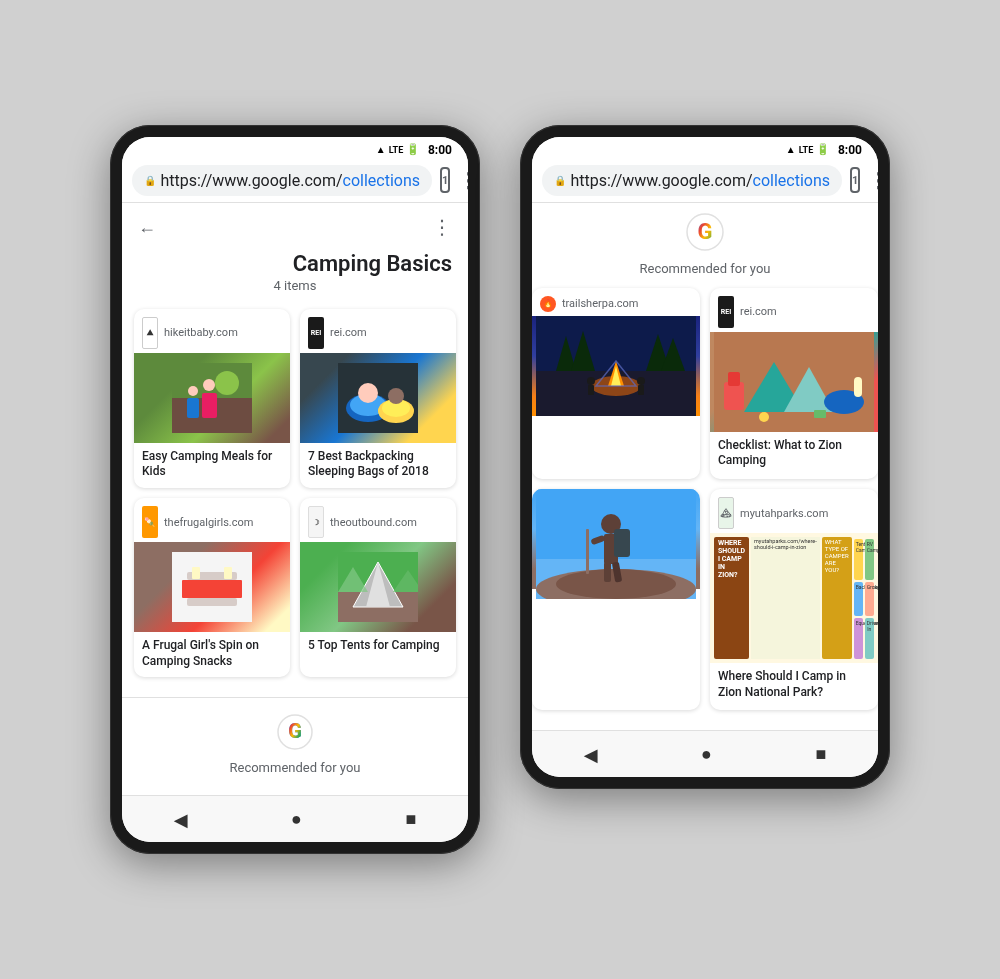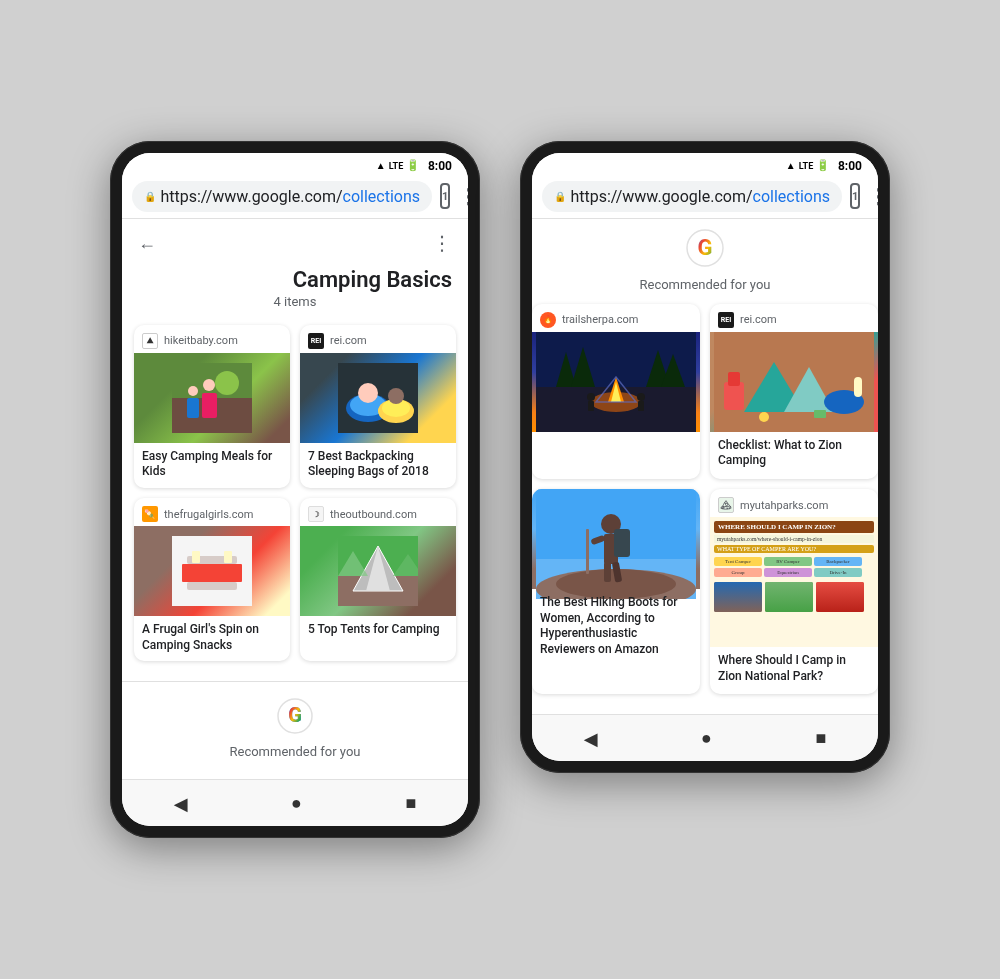--- a/index.html
+++ b/index.html
@@ -108,21 +108,21 @@
     .item-card .source-row {
       display: flex;
       align-items: center;
       gap: 6px;
       padding: 8px 8px 4px;
       font-size: 11px;
       color: #5f6368;
     }
     .source-favicon {
       width: 16px;
-      height: 16px;
+      height: 32px;
       border-radius: 2px;
       display: flex;
       align-items: center;
       justify-content: center;
       font-size: 8px;
       font-weight: 700;
     }
     .fav-hike { background: #fff; border: 1px solid #ccc; color: #333; }
     .fav-rei { background: #1a1a1a; color: #fff; font-size: 7px; }
     .fav-frugal { background: #ff9800; color: #fff; }
@@ -216,23 +216,22 @@
     .icon-back::before { content: '←'; }
     .icon-more::before { content: '⋮'; }
     
     .zion-inner {
       background: #fff8e1;
       height: 100%;
       font-size: 7px;
       padding: 4px;
       color: #333;
       display: flex;
-      flex-direction: column;
+      flex-direction: row;
       gap: 2px;
-      font-family: Liberation Serif, serif;
     }
     .zion-header { background: #8B4513; color: #fff; padding: 2px 4px; border-radius: 2px; font-size: 7px; font-weight: 700; }
     .zion-sub { background: #d4a017; color: #fff; padding: 1px 3px; border-radius: 2px; font-size: 6px; }
     .zion-boxes { display: flex; flex-wrap: wrap; gap: 2px; margin-top: 2px; }
     .zion-box { background: #ddd; border-radius: 2px; padding: 2px; font-size: 5px; width: 30%; text-align: center; }
   </style>
 </head>
 <body>
 
 <div class="phones-container">
@@ -494,21 +493,20 @@
                 <rect x="78" y="40" width="16" height="28" fill="#37474f" rx="3"></rect>
 
                 <rect x="68" y="73" width="7" height="20" fill="#5d4037" rx="2"></rect>
                 <rect x="77" y="73" width="7" height="20" fill="#4e342e" rx="2" transform="rotate(-10 81 80)"></rect>
 
                 <rect x="55" y="48" width="14" height="6" fill="#5d4037" rx="3" transform="rotate(-20 62 51)"></rect>
 
                 <rect x="50" y="40" width="3" height="45" fill="#8d6e63" rx="1"></rect>
               </svg>
             </div>
-            <div class="rec-card-title">The Best Hiking Boots for Women, According to Hyperenthusiastic Reviewers on Amazon</div>
           </div>
 
           <div class="rec-card">
             <div class="source-row">
               <div class="source-favicon fav-myutah" style="font-size:9px;">🏔</div>
               <span>myutahparks.com</span>
             </div>
             <div class="rec-card-image" style="height:130px;overflow:hidden;">
               <div class="zion-inner">
                 <div class="zion-header">WHERE SHOULD I CAMP IN ZION?</div>

